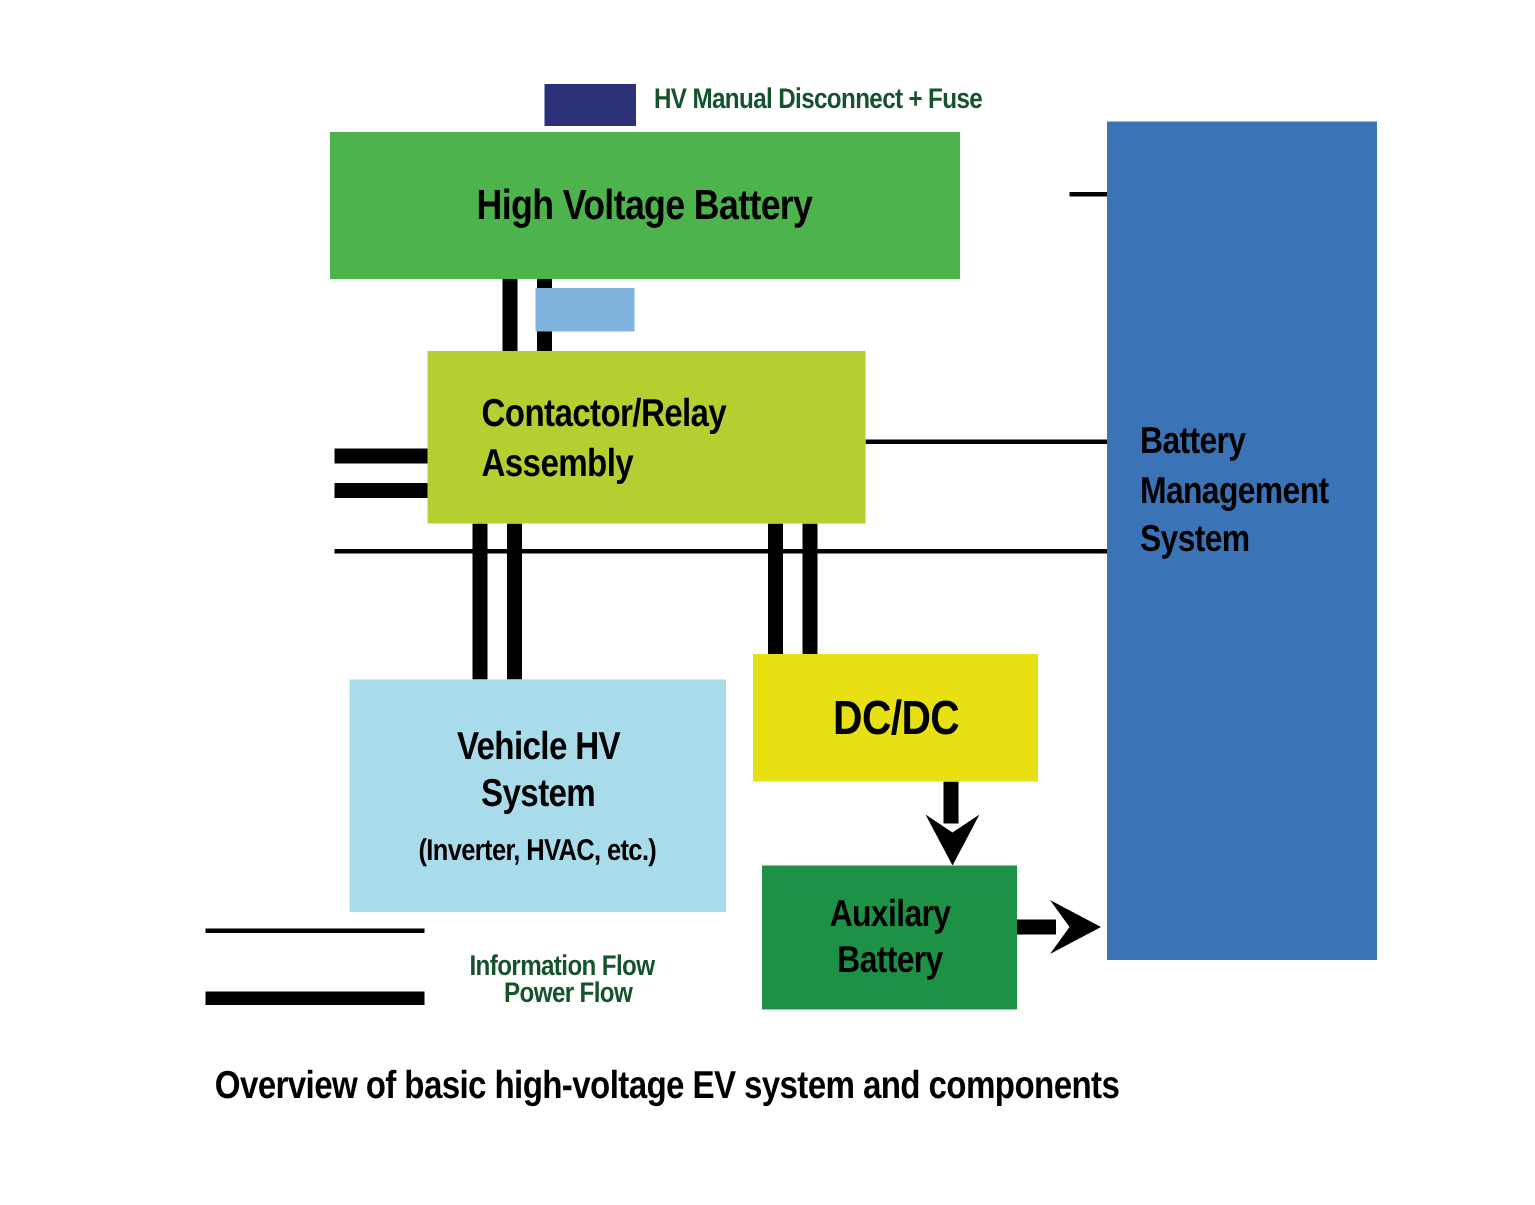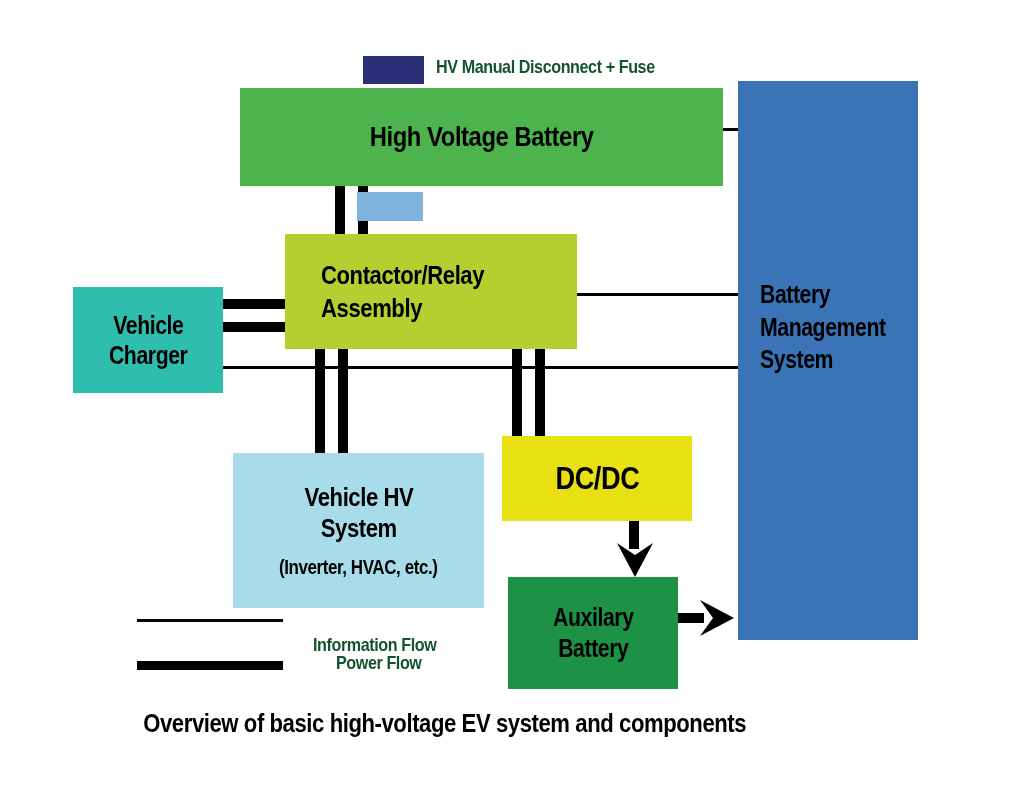--- a/index.html
+++ b/index.html
@@ -82,53 +82,49 @@
   <div class="hline" style="left:678px; top:613px; width:26px; height:10px;"></div>
   <svg class="arrow" style="left:700px; top:600px;" width="34" height="36">
     <polygon points="0,0 13,18 0,36 34,18" fill="#000"></polygon>
   </svg>
 
   <div class="box" style="left: 363px; top: 56px; width: 61px; height: 28px; background-color: rgb(43, 48, 120);"></div>
   <div class="lbl" style="left:436px; top:56px; height:28px;">
     <span class="cond-left">HV Manual Disconnect + Fuse</span>
   </div>
 
-  <div class="box" style="left: 240px; top: 88px; width: 483px; height: 98px; font-size: 28px; background-color: rgb(77, 179, 77);">
+  <div class="box" style="left: 220px; top: 88px; width: 420px; height: 98px; font-size: 28px; background-color: rgb(77, 179, 77);">
     <span class="cond">High Voltage Battery</span>
   </div>
 
   <div class="box" style="left: 357px; top: 192px; width: 66px; height: 29px; background-color: rgb(127, 179, 222);"></div>
 
   <div class="box" style="left: 285px; top: 234px; width: 292px; height: 115px; font-size: 26px; align-items: flex-start; padding-left: 36px; line-height: 1.25; background-color: rgb(181, 207, 48);">
     <span class="cond-left">Contactor/Relay</span>
     <span class="cond-left">Assembly</span>
   </div>
 
-  <div class="box" style="left: 73px; top: 287px; width: 150px; height: 106px; font-size: 25px; line-height: 1.2; background-color: rgb(47, 189, 174);">
-    <span class="cond">Vehicle</span>
-    <span class="cond">Charger</span>
-  </div>
 
   <div class="box" style="left: 738px; top: 81px; width: 180px; height: 559px; font-size: 25px; line-height: 1.3; justify-content: flex-start; align-items: flex-start; padding-top: 197px; padding-left: 22px; background-color: rgb(59, 115, 183);">
     <span class="cond-left">Battery</span>
     <span class="cond-left">Management</span>
     <span class="cond-left">System</span>
   </div>
 
   <div class="box" style="left: 233px; top: 453px; width: 251px; height: 155px; font-size: 26px; line-height: 1.2; background-color: rgb(169, 220, 234);">
     <span class="cond">Vehicle HV</span>
     <span class="cond">System</span>
     <span class="cond" style="font-size:20px; margin-top:11px;">(Inverter, HVAC, etc.)</span>
   </div>
 
   <div class="box" style="left: 502px; top: 436px; width: 190px; height: 85px; font-size: 32px; background-color: rgb(233, 224, 19);">
     <span class="cond">DC/DC</span>
   </div>
 
-  <div class="box" style="left: 508px; top: 577px; width: 170px; height: 112px; font-size: 25px; line-height: 1.25; background-color: rgb(29, 146, 71);">
+  <div class="box" style="left: 508px; top: 577px; width: 170px; height: 96px; font-size: 25px; line-height: 1.25; background-color: rgb(29, 146, 71);">
     <span class="cond">Auxilary</span>
     <span class="cond">Battery</span>
   </div>
 
   <div class="iline" style="left:137px; top:619px; width:146px;"></div>
   <div class="lbl" style="left:297px; top:634px; height:28px;margin-left:16px;">
     <span class="cond-left">Information Flow</span>
   </div>
 
   <div class="hline" style="left:137px; top:661px; width:146px; height:9px;"></div>

